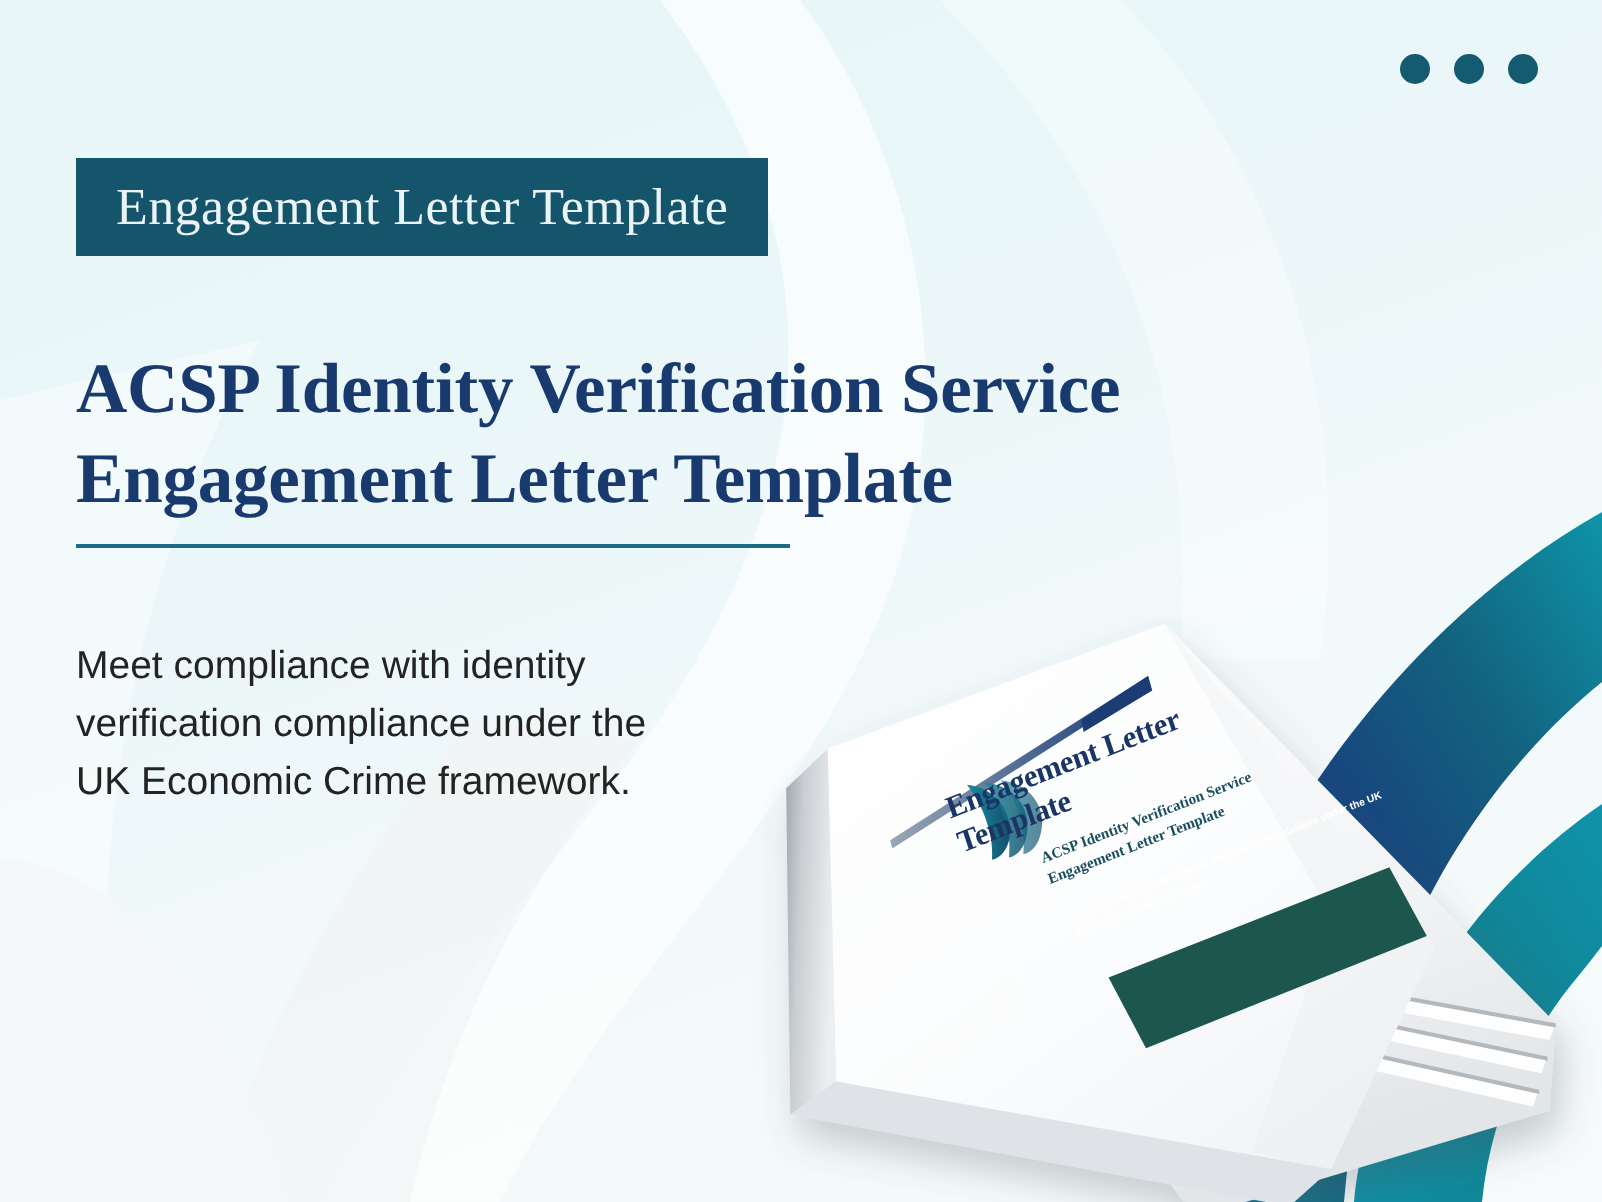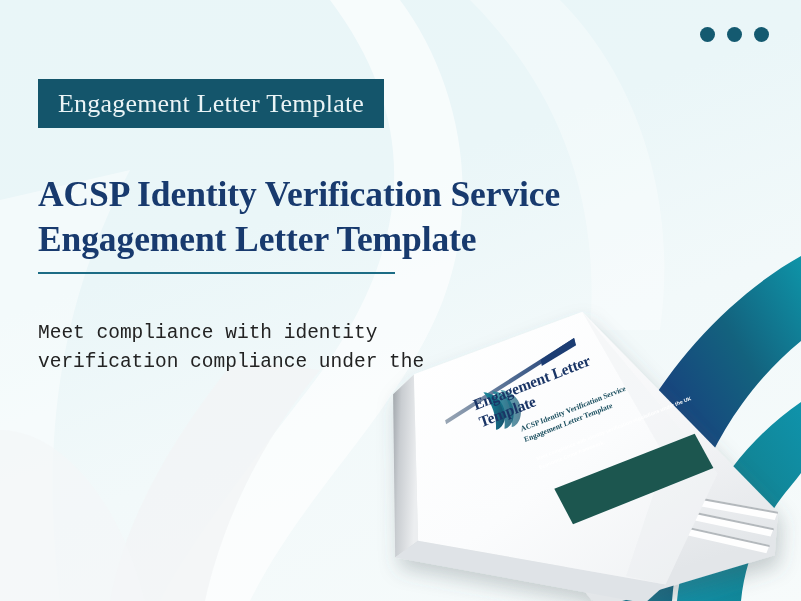--- a/index.html
+++ b/index.html
@@ -92,21 +92,21 @@
     background: #1c6c85;
     z-index: 6;
   }
 
   
   .subtext {
     position: absolute;
     left: 38px;
     top: 299px;
     width: 340px;
-    font-family: Liberation Mono, monospace;
+    font-family: Liberation Sans, sans-serif;
     font-size: 19.5px;
     line-height: 1.5;
     color: #232323;
     z-index: 6;
   }
   .subtext .ln { display: block; white-space: nowrap; }
 
   
   .book-layer {
     position: absolute;
@@ -219,20 +219,21 @@
   <h1 class="headline">
     <span class="ln">ACSP Identity Verification Service</span>
     <span class="ln">Engagement Letter Template</span>
   </h1>
 
   <div class="divider"></div>
 
   <p class="subtext">
     <span class="ln">Meet compliance with identity</span>
     <span class="ln">verification compliance under the</span>
+    <span class="ln">UK Economic Crime framework.</span>
   </p>
 
   <div class="book-layer">
     <svg class="book-svg" viewBox="0 0 801 601">
       <defs>
         <linearGradient id="gradSpine" x1="0" y1="0" x2="1" y2="0.3">
           <stop offset="0%" stop-color="#9fa5aa"></stop>
           <stop offset="35%" stop-color="#c9cdd1"></stop>
           <stop offset="100%" stop-color="#eceef0"></stop>
         </linearGradient>

